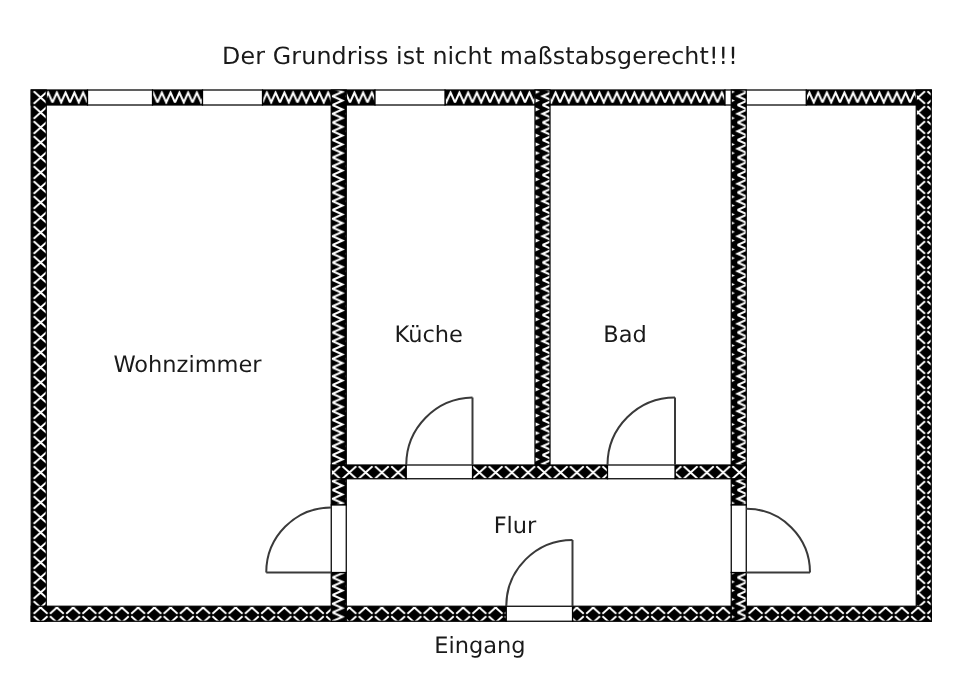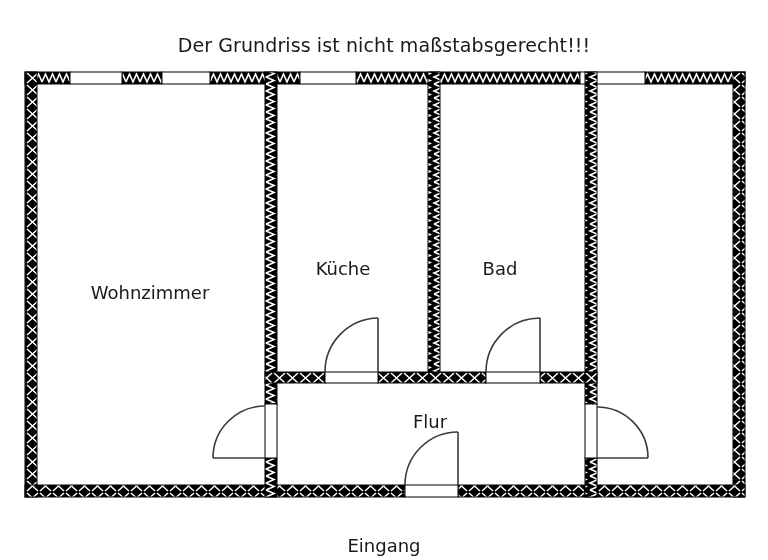--- a/index.html
+++ b/index.html
@@ -30,21 +30,20 @@
     color: #1a1a1a;
   }
   .caption {
     position: absolute;
     left: 0;
     top: 506px;
     width: 768px;
     text-align: center;
     font-size: 18px;
     color: #1a1a1a;
-    margin-top: 29px;
   }
   .room-label {
     position: absolute;
     font-size: 18px;
     color: #1a1a1a;
     white-space: nowrap;
     transform: translate(-50%, -50%);
   }
   svg.plan {
     position: absolute;
@@ -149,17 +148,17 @@
       <g>
         <line x1="458" y1="485" x2="458" y2="432"></line>
         <path d="M458 432 A 53 53 0 0 0 405 485"></path>
       </g>
     </g>
   </svg>
 
   <div class="room-label" style="left:150px; top:268px;margin-top:24px;">Wohnzimmer</div>
   <div class="room-label" style="left:343px; top:268px;">Küche</div>
   <div class="room-label" style="left:500px; top:268px;text-align:center;">Bad</div>
-  <div class="room-label" style="left:430px; top:421px;">Flur</div>
+  <div class="room-label" style="left:412px; top:421px;">Flur</div>
 
   <div class="caption">Eingang</div>
 
 </div>
 
 </body></html>

